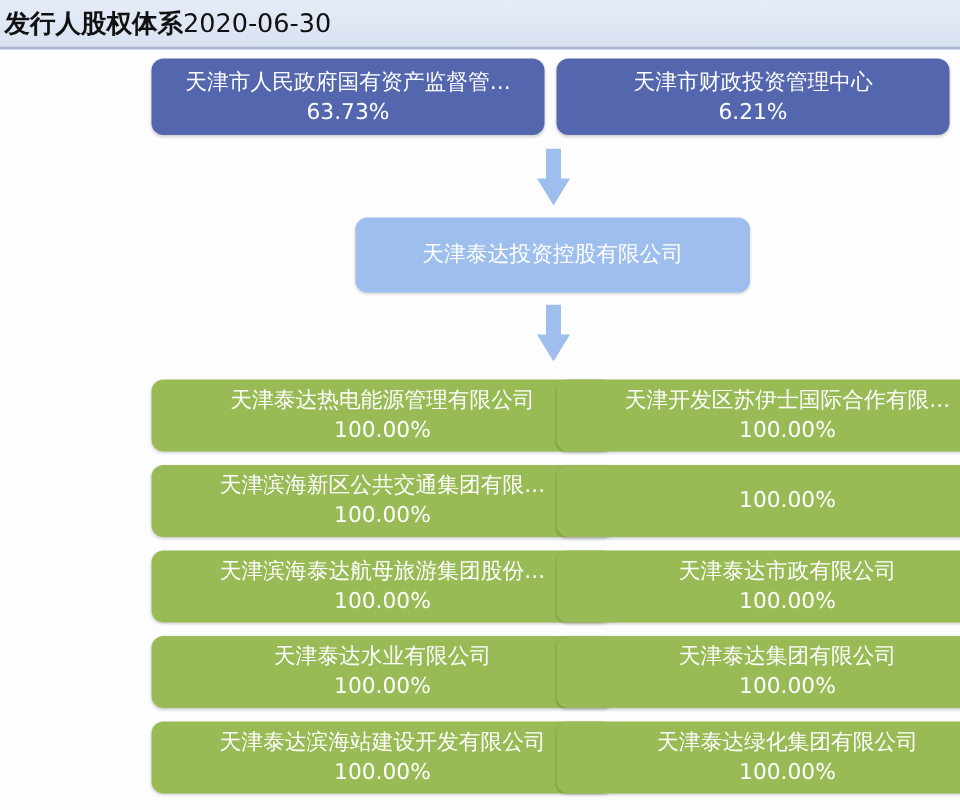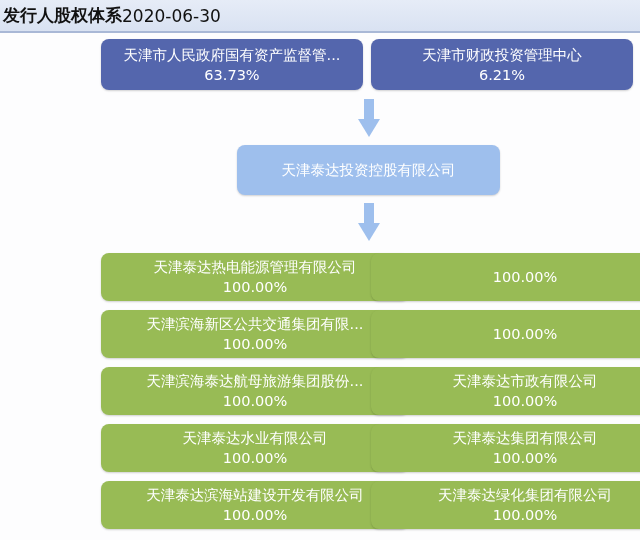--- a/index.html
+++ b/index.html
@@ -65,20 +65,21 @@
 <svg class="arrow" style="left:358px; top:203px;" viewBox="0 0 22 38">
   <rect x="6" y="0" width="10" height="22" fill="#9ebfed"></rect>
   <polygon points="0,20 22,20 11,38" fill="#9ebfed"></polygon>
 </svg>
 
 <div class="box sub col-left" style="top:253px;">
   <div class="name">天津泰达热电能源管理有限公司</div>
   <div class="pct">100.00%</div>
 </div>
 <div class="box sub col-right" style="top:253px;">
+  <div class="name">天津开发区苏伊士国际合作有限...</div>
   <div class="pct">100.00%</div>
 </div>
 
 <div class="box sub col-left" style="top:310px;">
   <div class="name">天津滨海新区公共交通集团有限...</div>
   <div class="pct">100.00%</div>
 </div>
 <div class="box sub col-right" style="top:310px;">
   <div class="pct">100.00%</div>
 </div>

